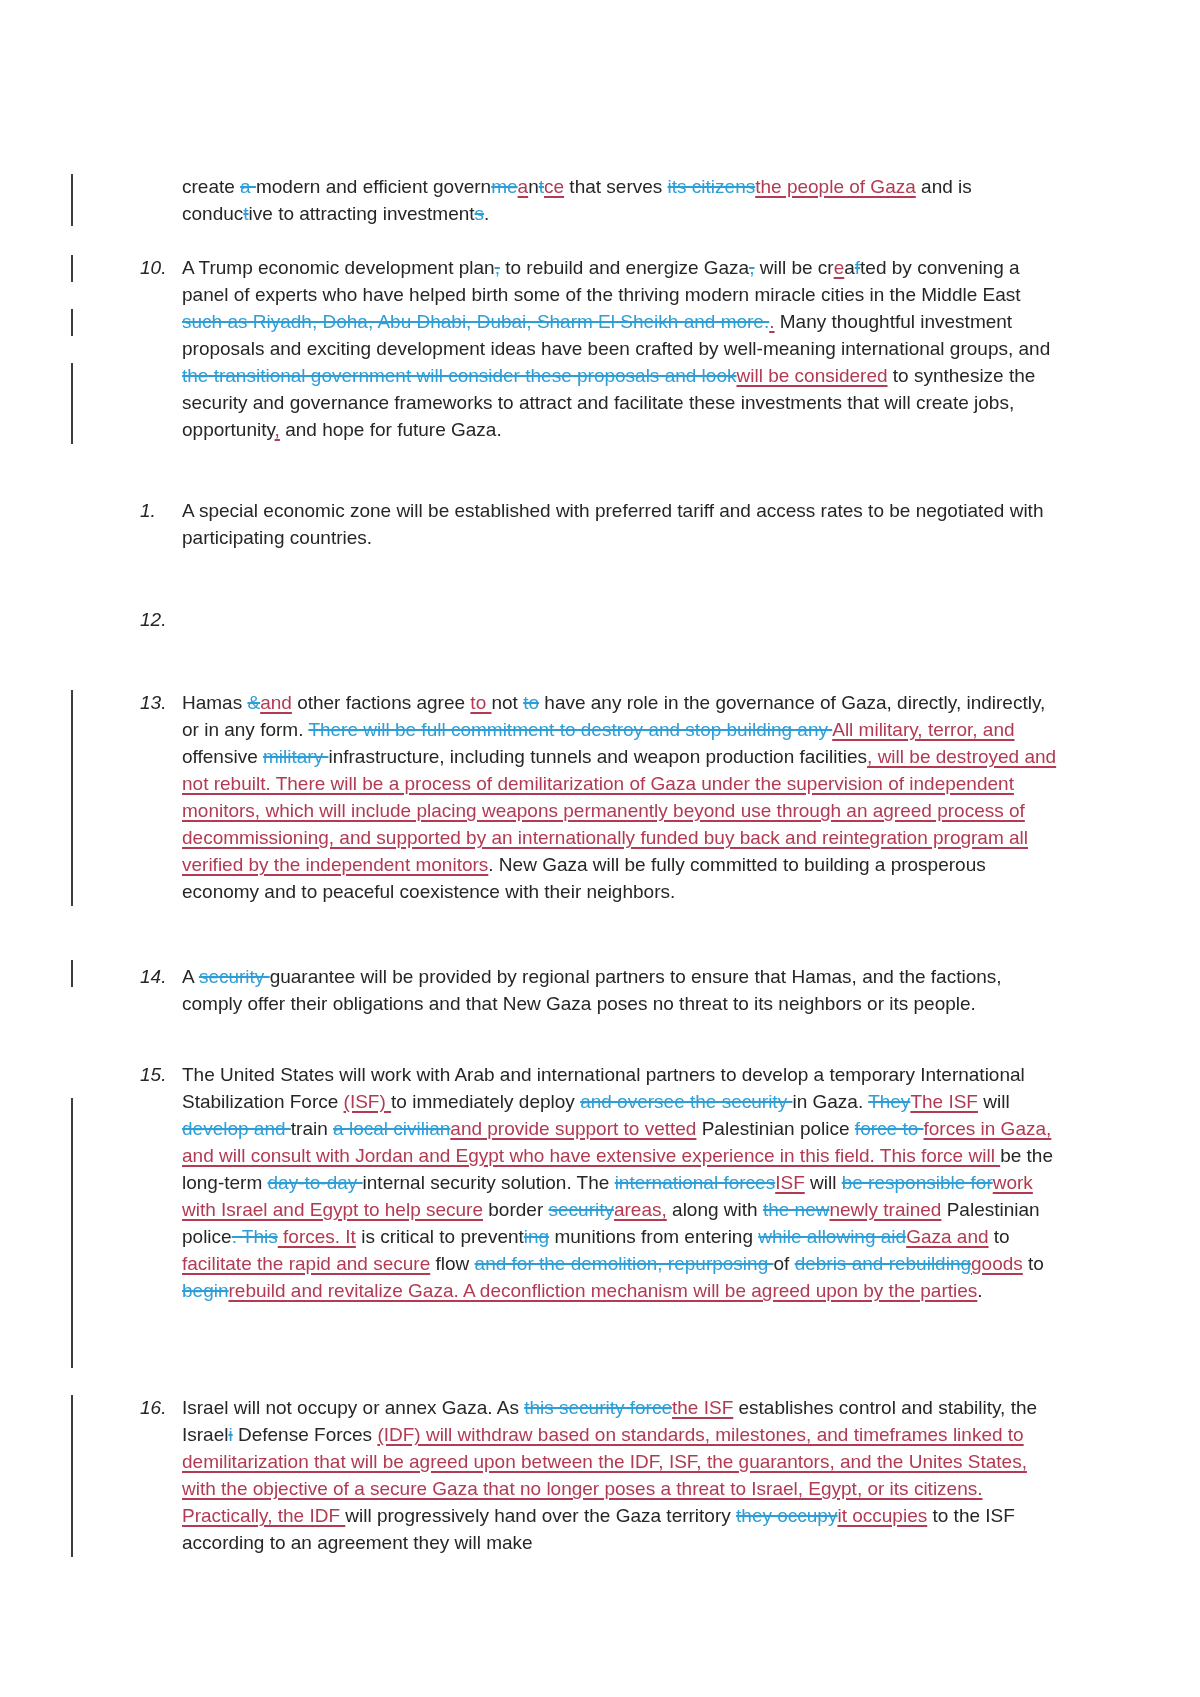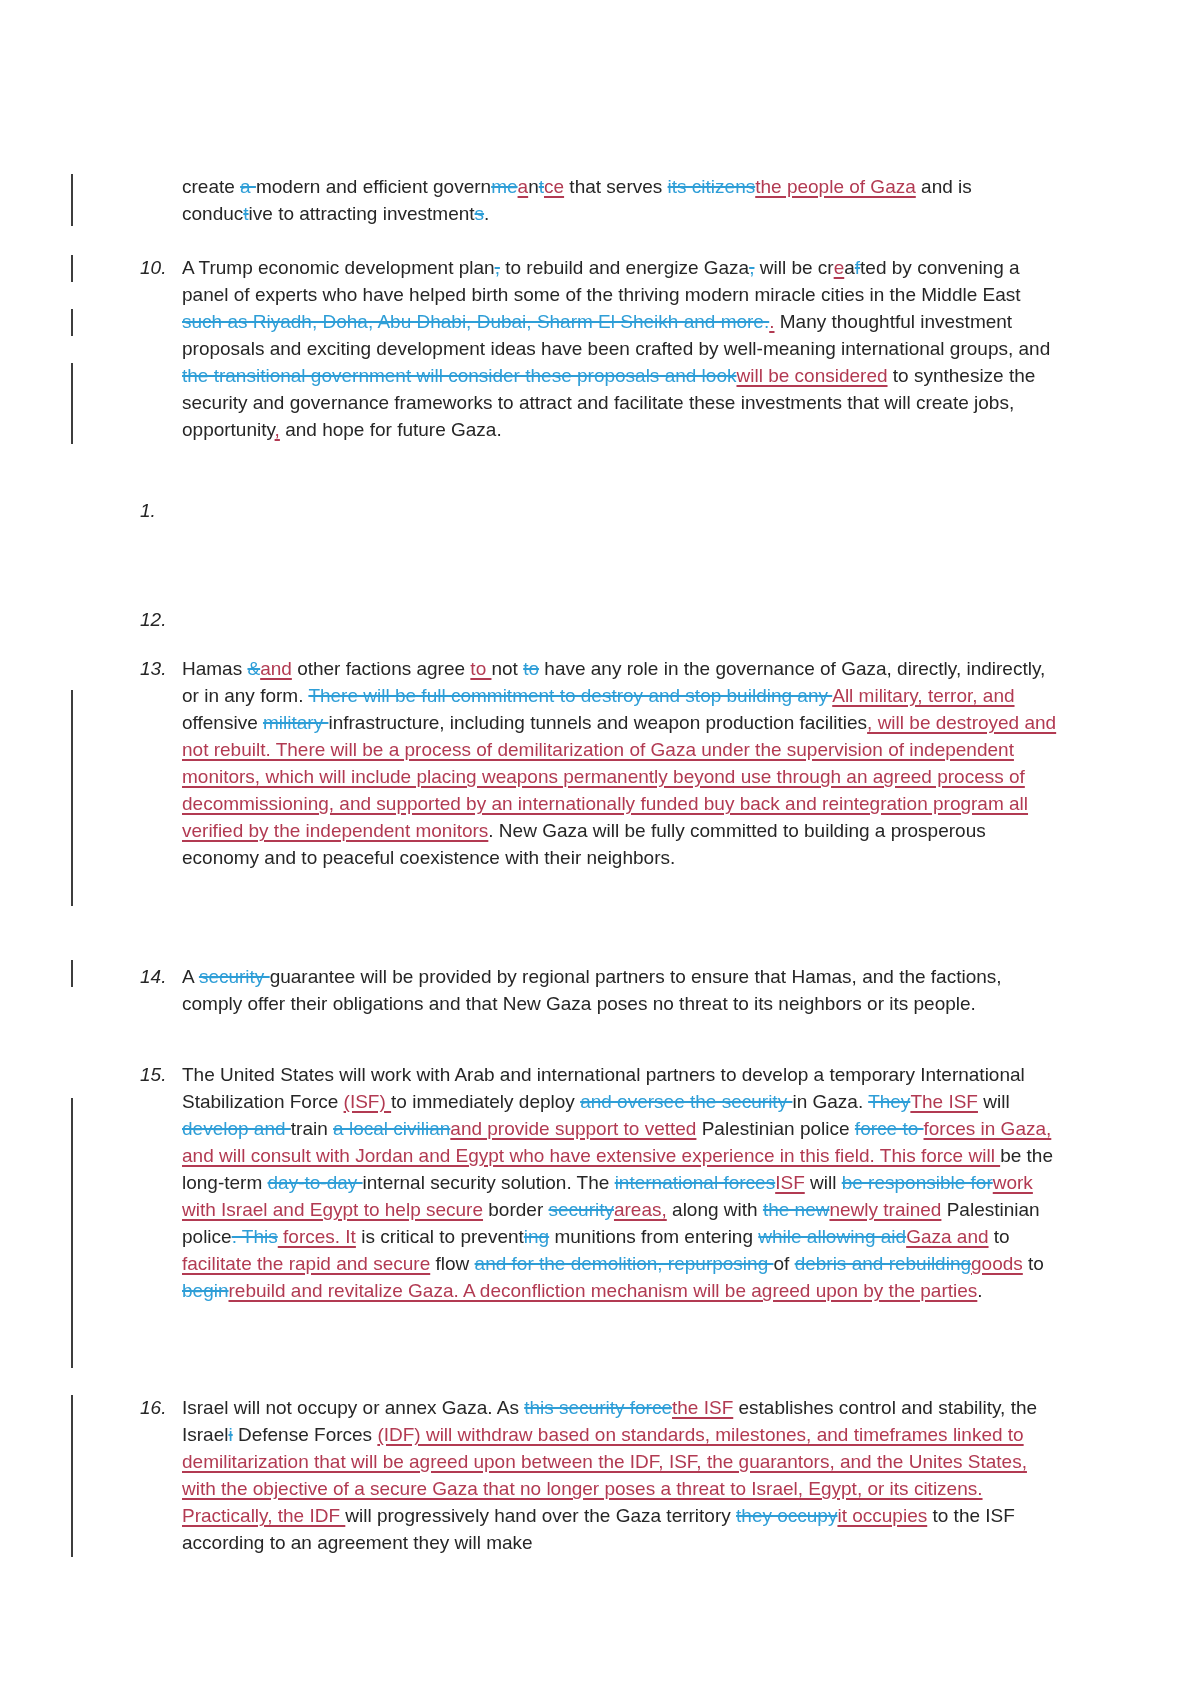--- a/index.html
+++ b/index.html
@@ -36,27 +36,27 @@
     </div>
 
   <div class="para" style="top:145px"><span class="r-n">create </span><span class="r-d">a </span><span class="r-n">modern and efficient govern</span><span class="r-d">me</span><span class="r-i">a</span><span class="r-n">n</span><span class="r-d">t</span><span class="r-i">ce</span><span class="r-n"> that serves </span><span class="r-d">its citizens</span><span class="r-i">the people of Gaza</span><span class="r-n"> and is conduc</span><span class="r-d">t</span><span class="r-n">ive to attracting investment</span><span class="r-d">s</span><span class="r-n">.</span></div>
 
   <div class="para" style="top:226px">
     <span class="num">10.</span>
   <span class="r-n">A Trump economic development plan</span><span class="r-d">,</span><span class="r-n"> to rebuild and energize Gaza</span><span class="r-d">,</span><span class="r-n"> will be cr</span><span class="r-i">e</span><span class="r-n">a</span><span class="r-d">f</span><span class="r-n">ted by convening a panel of experts who have helped birth some of the thriving modern miracle cities in the Middle East</span><span class="r-d"> such as Riyadh, Doha, Abu Dhabi, Dubai, Sharm El Sheikh and more.</span><span class="r-i">.</span><span class="r-n"> Many thoughtful investment proposals and exciting development ideas have been crafted by well-meaning international groups, and </span><span class="r-d">the transitional government will consider these proposals and look</span><span class="r-i">will be considered</span><span class="r-n"> to synthesize the security and governance frameworks to attract and facilitate these investments that will create jobs, opportunity</span><span class="r-i">,</span><span class="r-n"> and hope for future Gaza.</span></div>
 
   <div class="para" style="top:469px">
     <span class="num">1.</span>
-  </div>
+  <span class="r-n">A special economic zone will be established with preferred tariff and access rates to be negotiated with participating countries.</span></div>
 
   <div class="para" style="top:578px">
     <span class="num">12.</span>
   </div>
 
-  <div class="para" style="top:627px">
+  <div class="para" style="top:661px">
     <span class="num">13.</span>
   <span class="r-n">Hamas </span><span class="r-d">&amp;</span><span class="r-i">and</span><span class="r-n"> other factions agree </span><span class="r-i">to </span><span class="r-n">not </span><span class="r-d">to</span><span class="r-n"> have any role in the governance of Gaza, directly, indirectly, or in any form. </span><span class="r-d">There will be full commitment to destroy and stop building any </span><span class="r-i">All military, terror, and </span><span class="r-n">offensive </span><span class="r-d">military </span><span class="r-n">infrastructure, including tunnels and weapon production facilities</span><span class="r-i">, will be destroyed and not rebuilt. There will be a process of demilitarization of Gaza under the supervision of independent monitors, which will include placing weapons permanently beyond use through an agreed process of decommissioning, and supported by an internationally funded buy back and reintegration program all verified by the independent monitors</span><span class="r-n">. New Gaza will be fully committed to building a prosperous economy and to peaceful coexistence with their neighbors.</span></div>
 
   <div class="para" style="top:935px">
     <span class="num">14.</span>
   <span class="r-n">A </span><span class="r-d">security </span><span class="r-n">guarantee will be provided by regional partners to ensure that Hamas, and the factions, comply offer their obligations and that New Gaza poses no threat to its neighbors or its people.</span></div>
 
   <div class="para" style="top:1033px">
     <span class="num">15.</span>
   <span class="r-n">The United States will work with Arab and international partners to develop a temporary International Stabilization Force </span><span class="r-i">(ISF) </span><span class="r-n">to immediately deploy </span><span class="r-d">and oversee the security </span><span class="r-n">in Gaza. </span><span class="r-d">They</span><span class="r-i">The ISF</span><span class="r-n"> will </span><span class="r-d">develop and </span><span class="r-n">train </span><span class="r-d">a local civilian</span><span class="r-i">and provide support to vetted</span><span class="r-n"> Palestinian police </span><span class="r-d">force to </span><span class="r-i">forces in Gaza, and will consult with Jordan and Egypt who have extensive experience in this field. This force will </span><span class="r-n">be the long-term </span><span class="r-d">day-to-day </span><span class="r-n">internal security solution. The </span><span class="r-d">international forces</span><span class="r-i">ISF</span><span class="r-n"> will </span><span class="r-d">be responsible for</span><span class="r-i">work with Israel and Egypt to help secure</span><span class="r-n"> border </span><span class="r-d">security</span><span class="r-i">areas,</span><span class="r-n"> along with </span><span class="r-d">the new</span><span class="r-i">newly trained</span><span class="r-n"> Palestinian police</span><span class="r-d">. This</span><span class="r-i"> forces. It</span><span class="r-n"> is critical to prevent</span><span class="r-d">ing</span><span class="r-n"> munitions from entering </span><span class="r-d">while allowing aid</span><span class="r-i">Gaza and</span><span class="r-n"> to </span><span class="r-i">facilitate the rapid and secure</span><span class="r-n"> flow </span><span class="r-d">and for the demolition, repurposing </span><span class="r-n">of </span><span class="r-d">debris and rebuilding</span><span class="r-i">goods</span><span class="r-n"> to </span><span class="r-d">begin</span><span class="r-i">rebuild and revitalize Gaza. A deconfliction mechanism will be agreed upon by the parties</span><span class="r-n">.</span></div>

